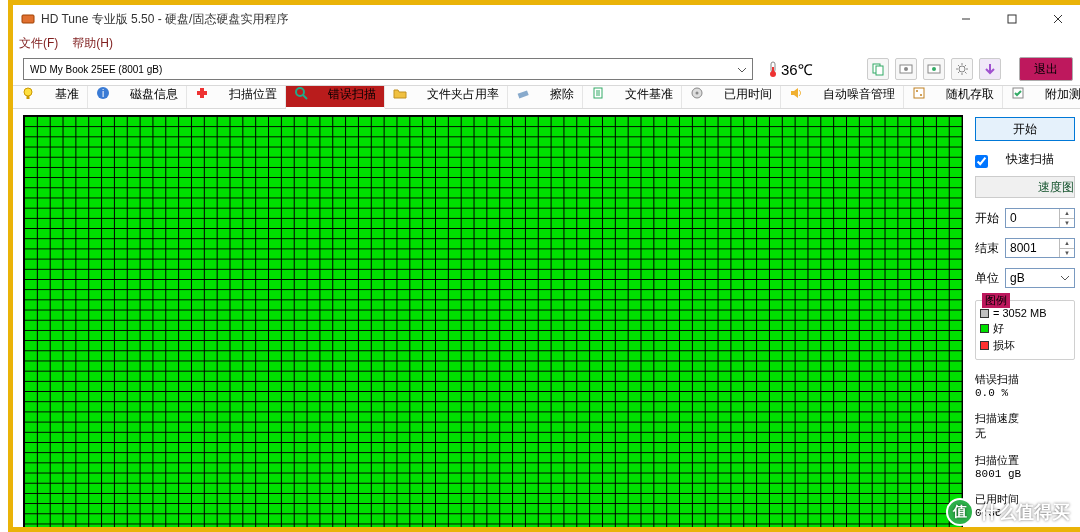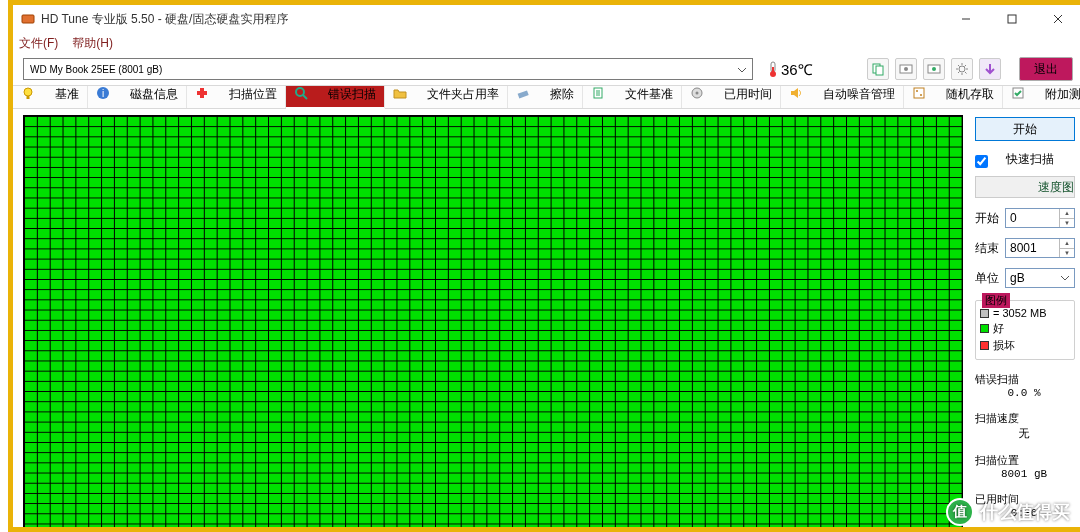--- a/index.html
+++ b/index.html
@@ -52,21 +52,21 @@
   .spinner div:first-child { border-bottom:1px solid #bbb; }
   .selbox .dd2 { position:absolute; right:2px; top:2px; width:14px; height:14px; display:flex; align-items:center; justify-content:center; }
   .legend { border:1px solid #d0d0d0; border-radius:2px; padding:4px 4px 4px 4px; margin-top:6px; position:relative; }
   .legend .lg-title { position:absolute; top:-8px; left:6px; background:#be185d; padding:0 3px; font-size:11px;font-family:Liberation Serif, serif; }
   .lg-row { display:flex; align-items:center; gap:4px; font-size:11px; margin:2px 0; }
   .sq { width:9px; height:9px; border:1px solid #333; }
   .sq.gray { background:#c0c0c0; }
   .sq.green { background:#00e000; }
   .sq.red { background:#ff3030; }
   .stat { margin-top:6px; font-size:11px; }
-  .stat .val { text-align:center; font-family:"Courier New",monospace; font-size:11px; padding-right:2px; }
+  .stat .val { text-align:left; font-family:"Courier New",monospace; font-size:11px; padding-right:2px; }
   
   .watermark { position:absolute; right:10px; bottom:6px; display:flex; align-items:center; gap:6px; font-size:18px; color:#fff; text-shadow:0 0 3px rgba(0,0,0,.6); font-weight:bold; pointer-events:none; }
   .wm-badge { width:28px; height:28px; border-radius:50%; background:#2db24a; border:2px solid #fff; display:flex; align-items:center; justify-content:center; color:#fff; font-size:14px; font-weight:bold; }
 </style>
 </head>
 <body>
 
 <div class="window">
 
   <div class="titlebar">

